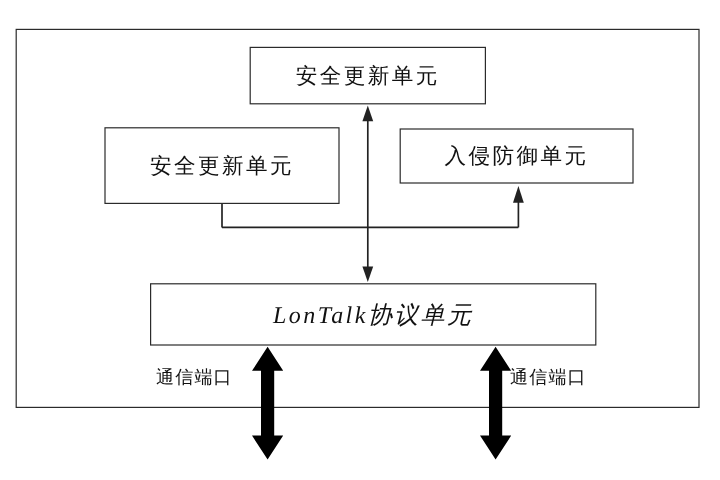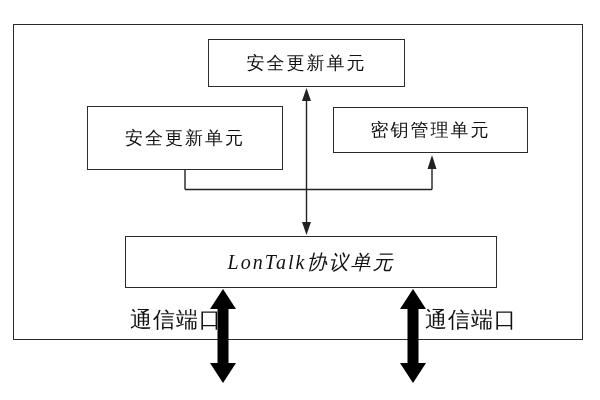--- a/index.html
+++ b/index.html
@@ -18,21 +18,21 @@
   .box{
     position:absolute;border:1.5px solid #2b2b2b;background:#fff;box-sizing:border-box;
     display:flex;align-items:center;justify-content:center;
     font-size:18px;color:#111;letter-spacing:2px;white-space:nowrap;
   }
   .box-top{left:208px;top:39px;width:197px;height:48px;}
   .box-left{left:87px;top:106px;width:196px;height:64px;}
   .box-right{left:333px;top:107px;width:195px;height:46px;}
   .box-lontalk{left:125px;top:236px;width:372px;height:52px;font-size:20px;font-style:italic;}
   .port-label{
-    position:absolute;top:305px;font-size:22px;letter-spacing:1px;color:#111;white-space:nowrap;
+    position:absolute;top:305px;font-size:15px;letter-spacing:1px;color:#111;white-space:nowrap;
   }
   .port-left{left:130px;}
   .port-right{left:425px;}
 </style>
 </head>
 <body>
 
 <div class="stage">
 
   <div class="outer-box"></div>
@@ -59,21 +59,21 @@
     <polygon points="413,289 400,309 407.5,309 407.5,363 400,363 413,383 426,363 418.5,363 418.5,309 426,309" style="fill:var(--arrow-fill,#000)"></polygon>
   </svg>
 
   <div class="box box-top">
     <span>安全更新单元</span>
   </div>
   <div class="box box-left">
     <span>安全更新单元</span>
   </div>
   <div class="box box-right">
-    <span>密钥管理单元</span>
+    <span>入侵防御单元</span>
   </div>
   <div class="box box-lontalk">
     <span>LonTalk协议单元</span>
   </div>
 
   <div class="port-label port-left">通信端口</div>
   <div class="port-label port-right">通信端口</div>
 
 </div>
 

